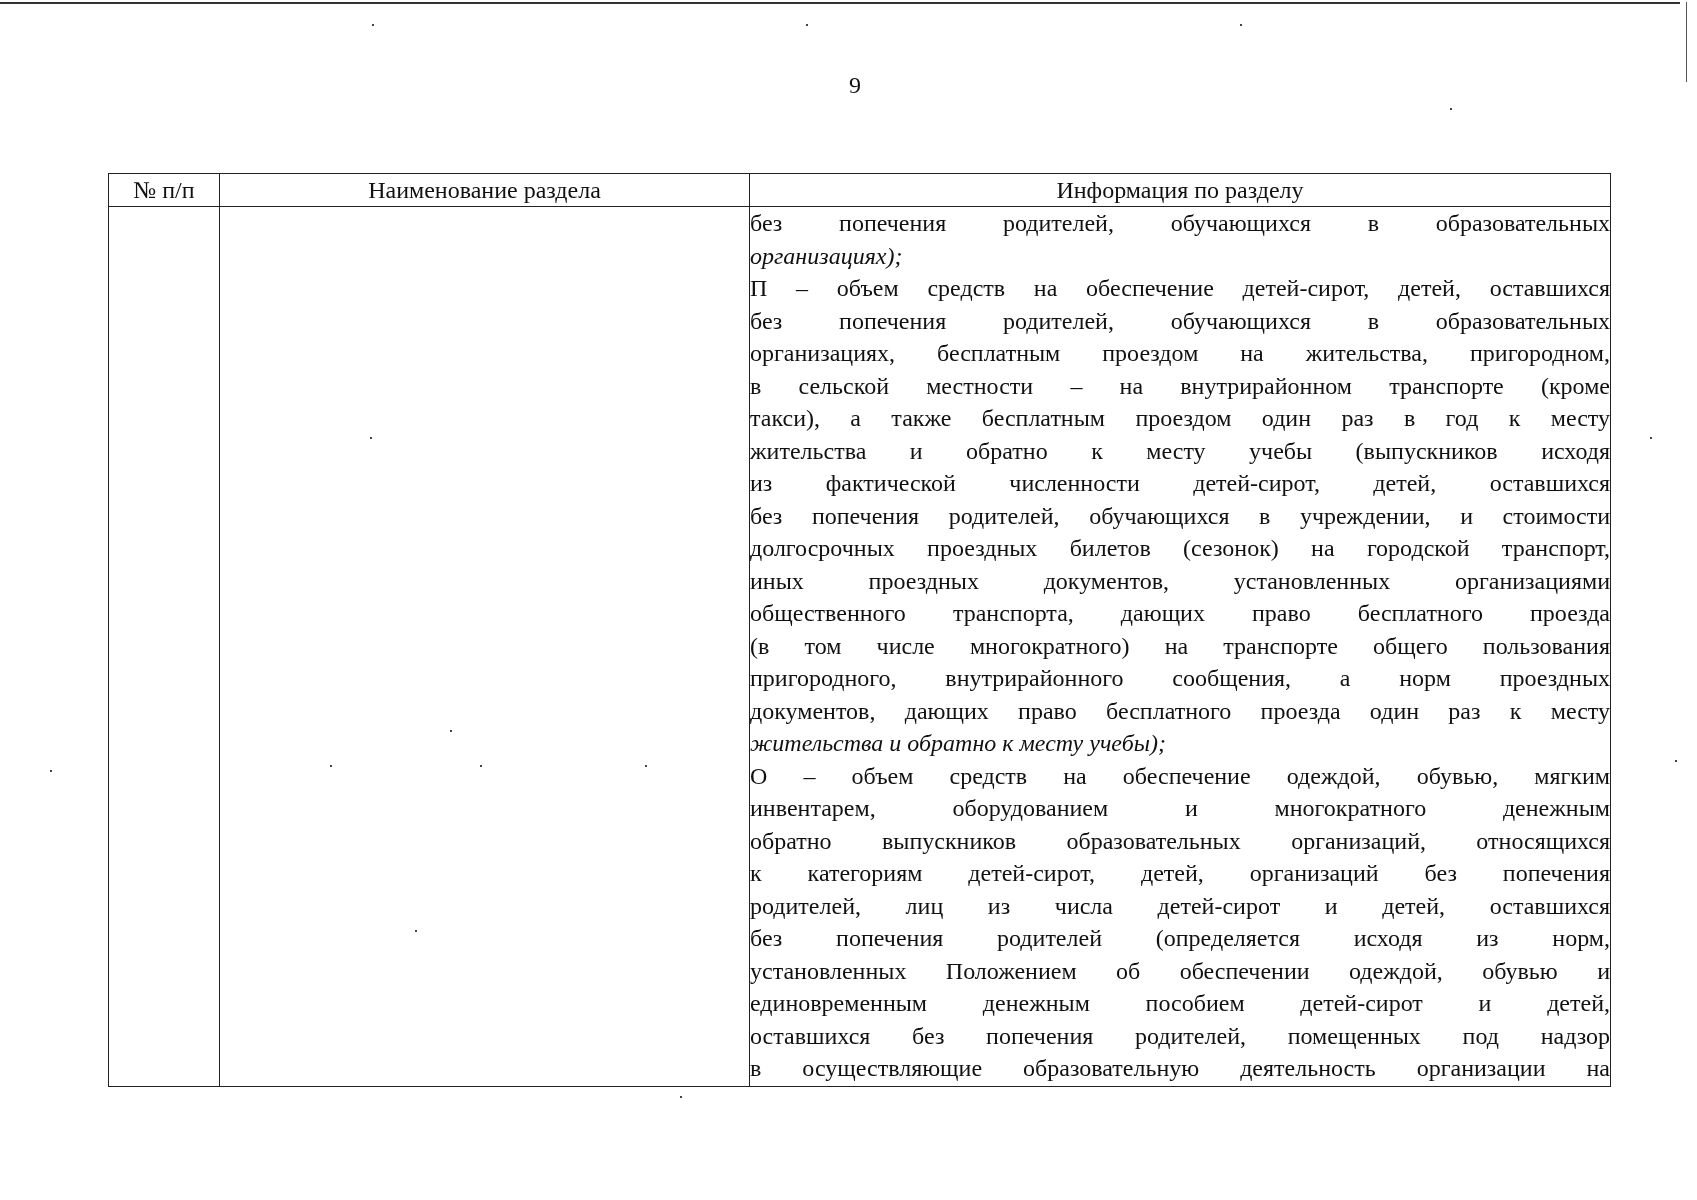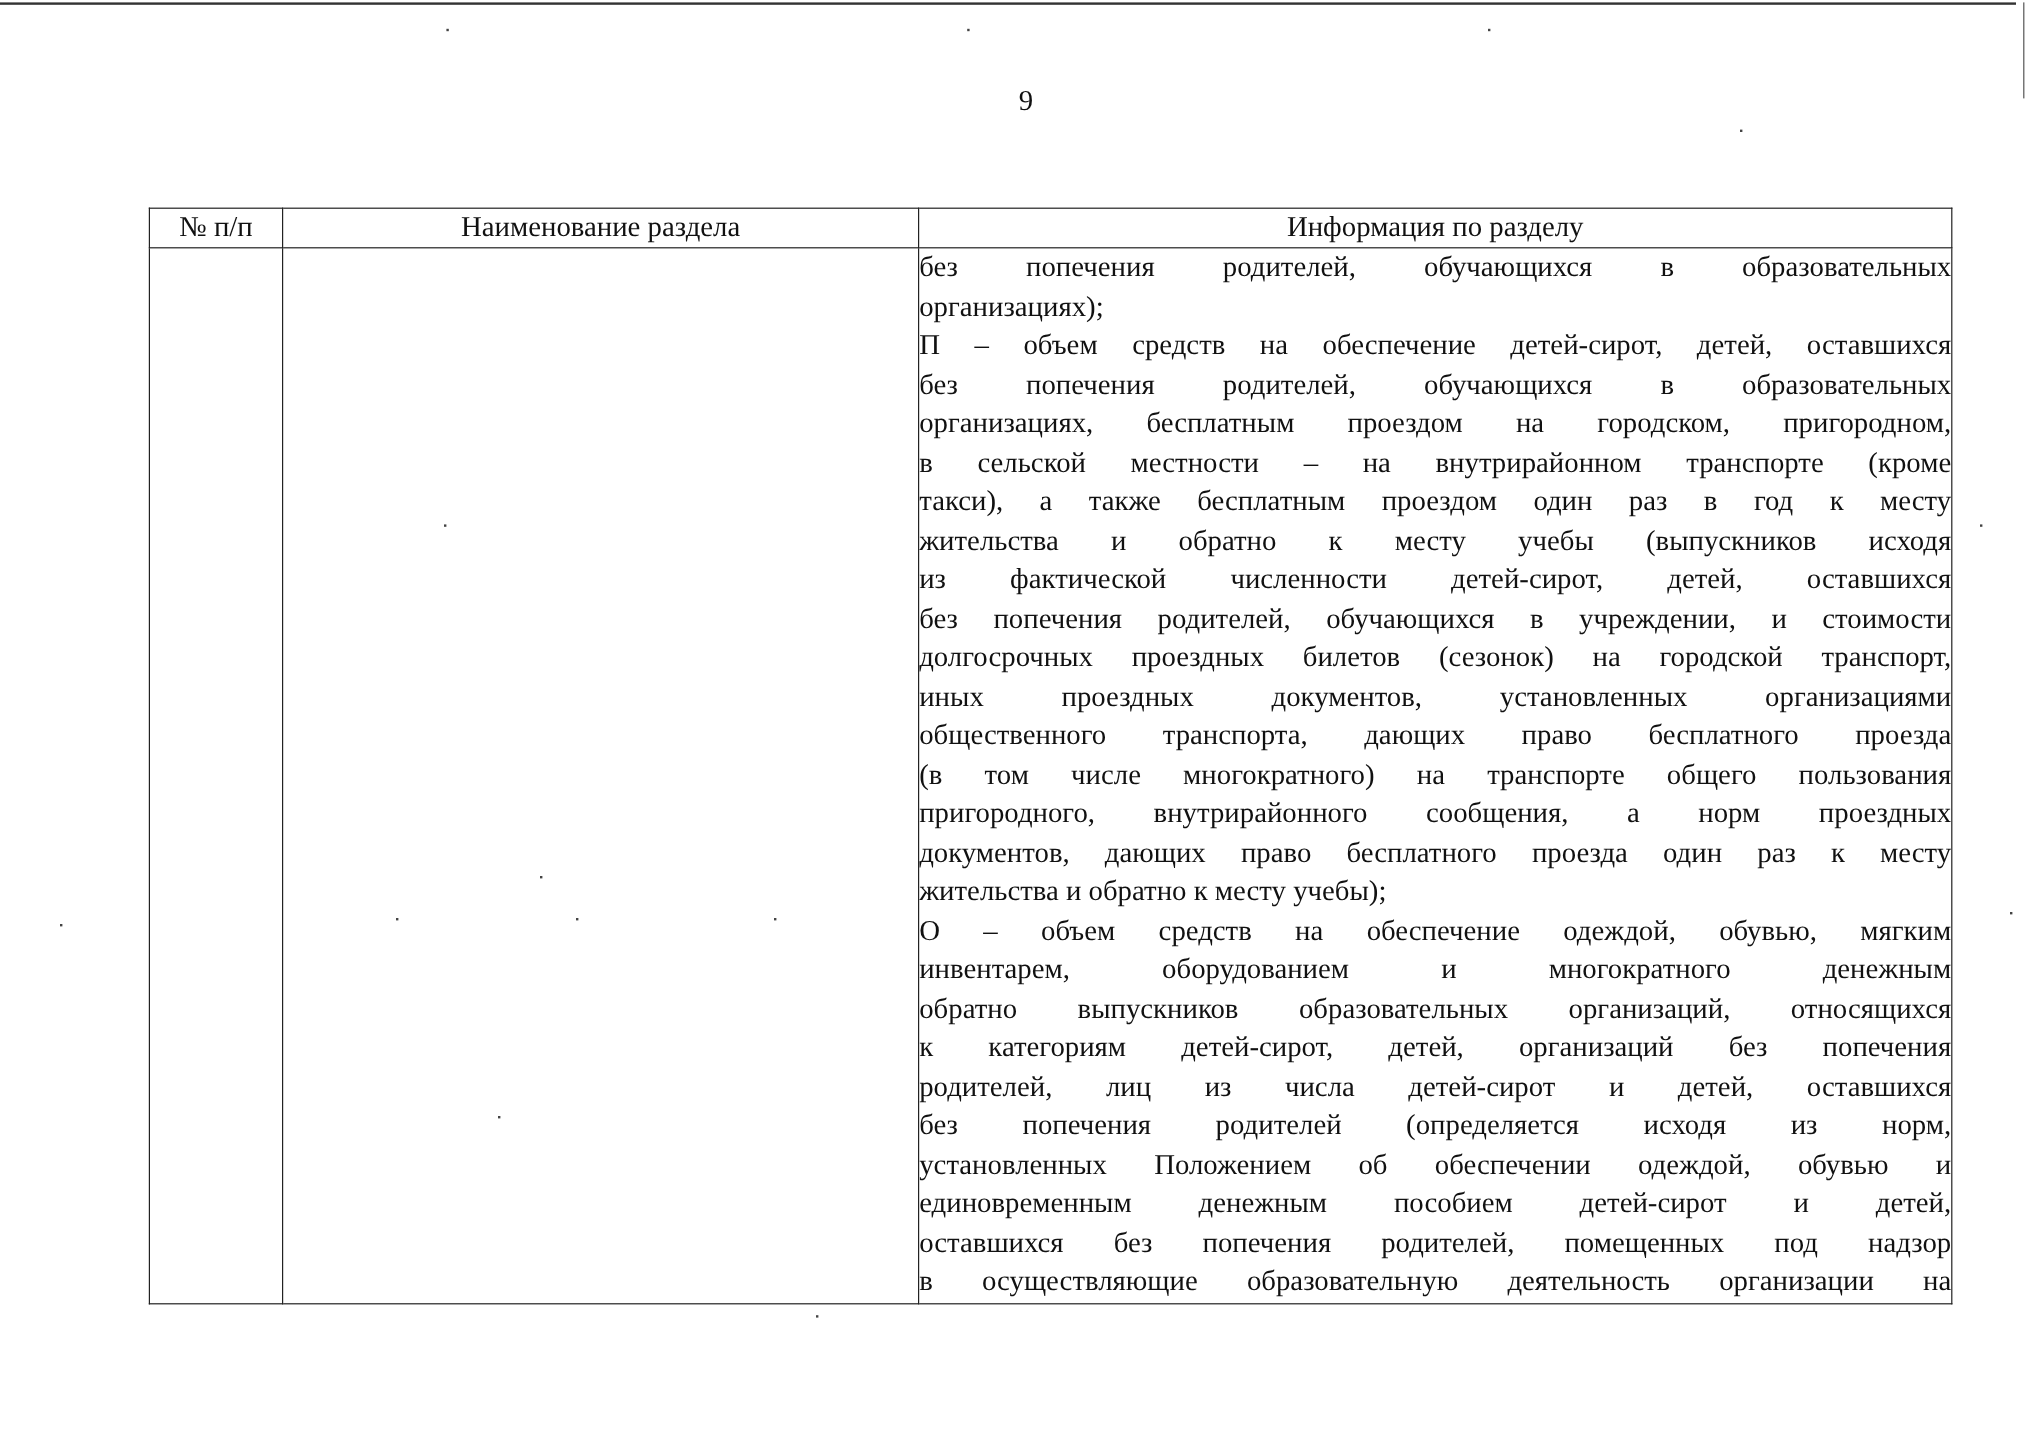--- a/index.html
+++ b/index.html
@@ -4,32 +4,32 @@
 <style>
   html, body { margin: 0; padding: 0; }
   body {
     width: 1697px; height: 1200px; background: #ffffff; position: relative; overflow: hidden;
     font-family: "Liberation Serif", "DejaVu Serif", serif; color: #111;
   }
   .top-rule { position: absolute; left: 0; top: 2px; width: 1680px; height: 2px; background: #333; }
   .right-rule { position: absolute; left: 1686px; top: 2px; width: 1px; height: 80px; background: #555; }
   .page-number { position: absolute; left: 840px; top: 72px; width: 30px; text-align: center; font-size: 24px; }
   table.doc-table {
-    position: absolute; left: 124px; top: 173px; width: 1502px; height: 914px;
+    position: absolute; left: 108px; top: 173px; width: 1502px; height: 914px;
     border-collapse: collapse; table-layout: fixed;
   }
   table.doc-table th, table.doc-table td { border: 1.5px solid #222; padding: 0; }
   table.doc-table th { font-weight: normal; font-size: 24px; height: 32px; text-align: center; vertical-align: middle; line-height: 32px; }
   col.c1 { width: 111px; } col.c2 { width: 530px; } col.c3 { width: 861px; }
   td.info-cell { vertical-align: top; padding: 4px 10px 0 10px; }
   .line {
     font-size: 24px; line-height: 32.5px; height: 32.5px; white-space: nowrap;
     text-align: justify; text-align-last: justify; display: block; overflow: hidden;
   }
-  .line.last { text-align-last: left; }
+  .line.last { text-align-last: left; font-style: italic; }
   .speck { position: absolute; background: #444; width: 2px; height: 2px; }
 </style>
 </head>
 <body>
 
 <div class="top-rule"></div>
 <div class="right-rule"></div>
 
 <div class="page-number">9</div>
 
@@ -49,21 +49,21 @@
   <tbody>
     <tr>
       <td></td>
       <td></td>
       <td class="info-cell">
         <div id="info-lines">
             <span class="line">без попечения родителей, обучающихся в образовательных</span>
             <span class="line last">организациях);</span>
             <span class="line">П – объем средств на обеспечение детей-сирот, детей, оставшихся</span>
             <span class="line">без попечения родителей, обучающихся в образовательных</span>
-            <span class="line">организациях, бесплатным проездом на городском, пригородном,</span>
+            <span class="line">организациях, бесплатным проездом на жительства, пригородном,</span>
             <span class="line">в сельской местности – на внутрирайонном транспорте (кроме</span>
             <span class="line">такси), а также бесплатным проездом один раз в год к месту</span>
             <span class="line">жительства и обратно к месту учебы (выпускников исходя</span>
             <span class="line">из фактической численности детей-сирот, детей, оставшихся</span>
             <span class="line">без попечения родителей, обучающихся в учреждении, и стоимости</span>
             <span class="line">долгосрочных проездных билетов (сезонок) на городской транспорт,</span>
             <span class="line">иных проездных документов, установленных организациями</span>
             <span class="line">общественного транспорта, дающих право бесплатного проезда</span>
             <span class="line">(в том числе многократного) на транспорте общего пользования</span>
             <span class="line">пригородного, внутрирайонного сообщения, а норм проездных</span>

